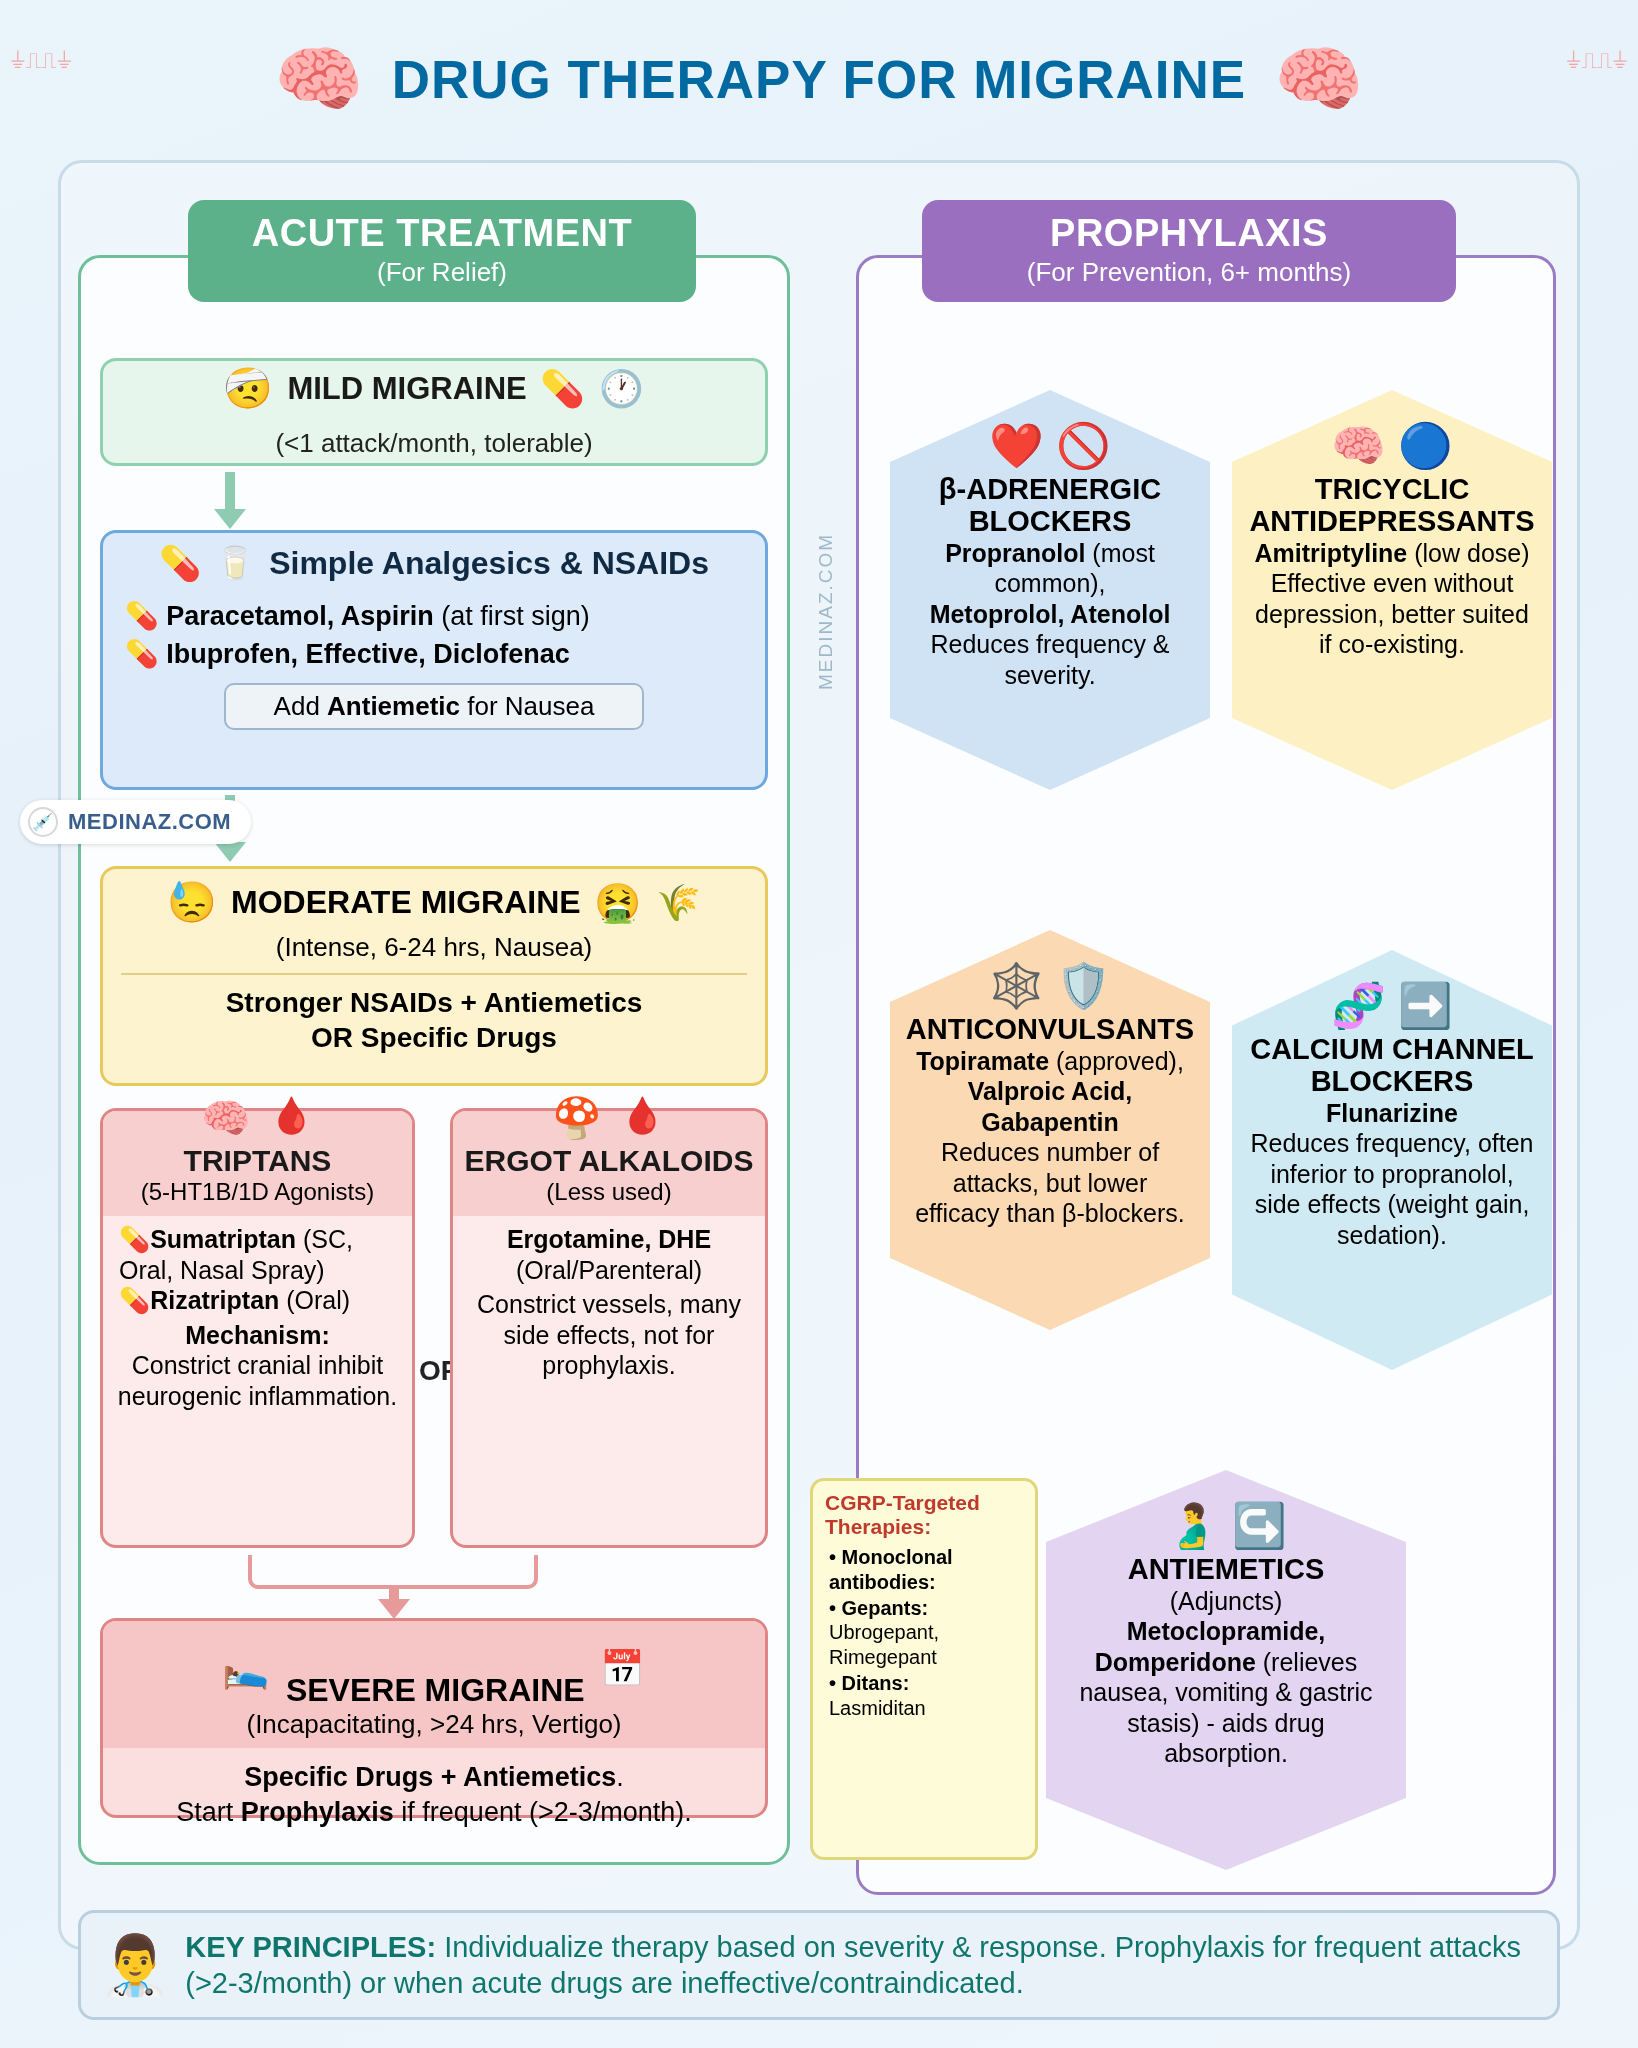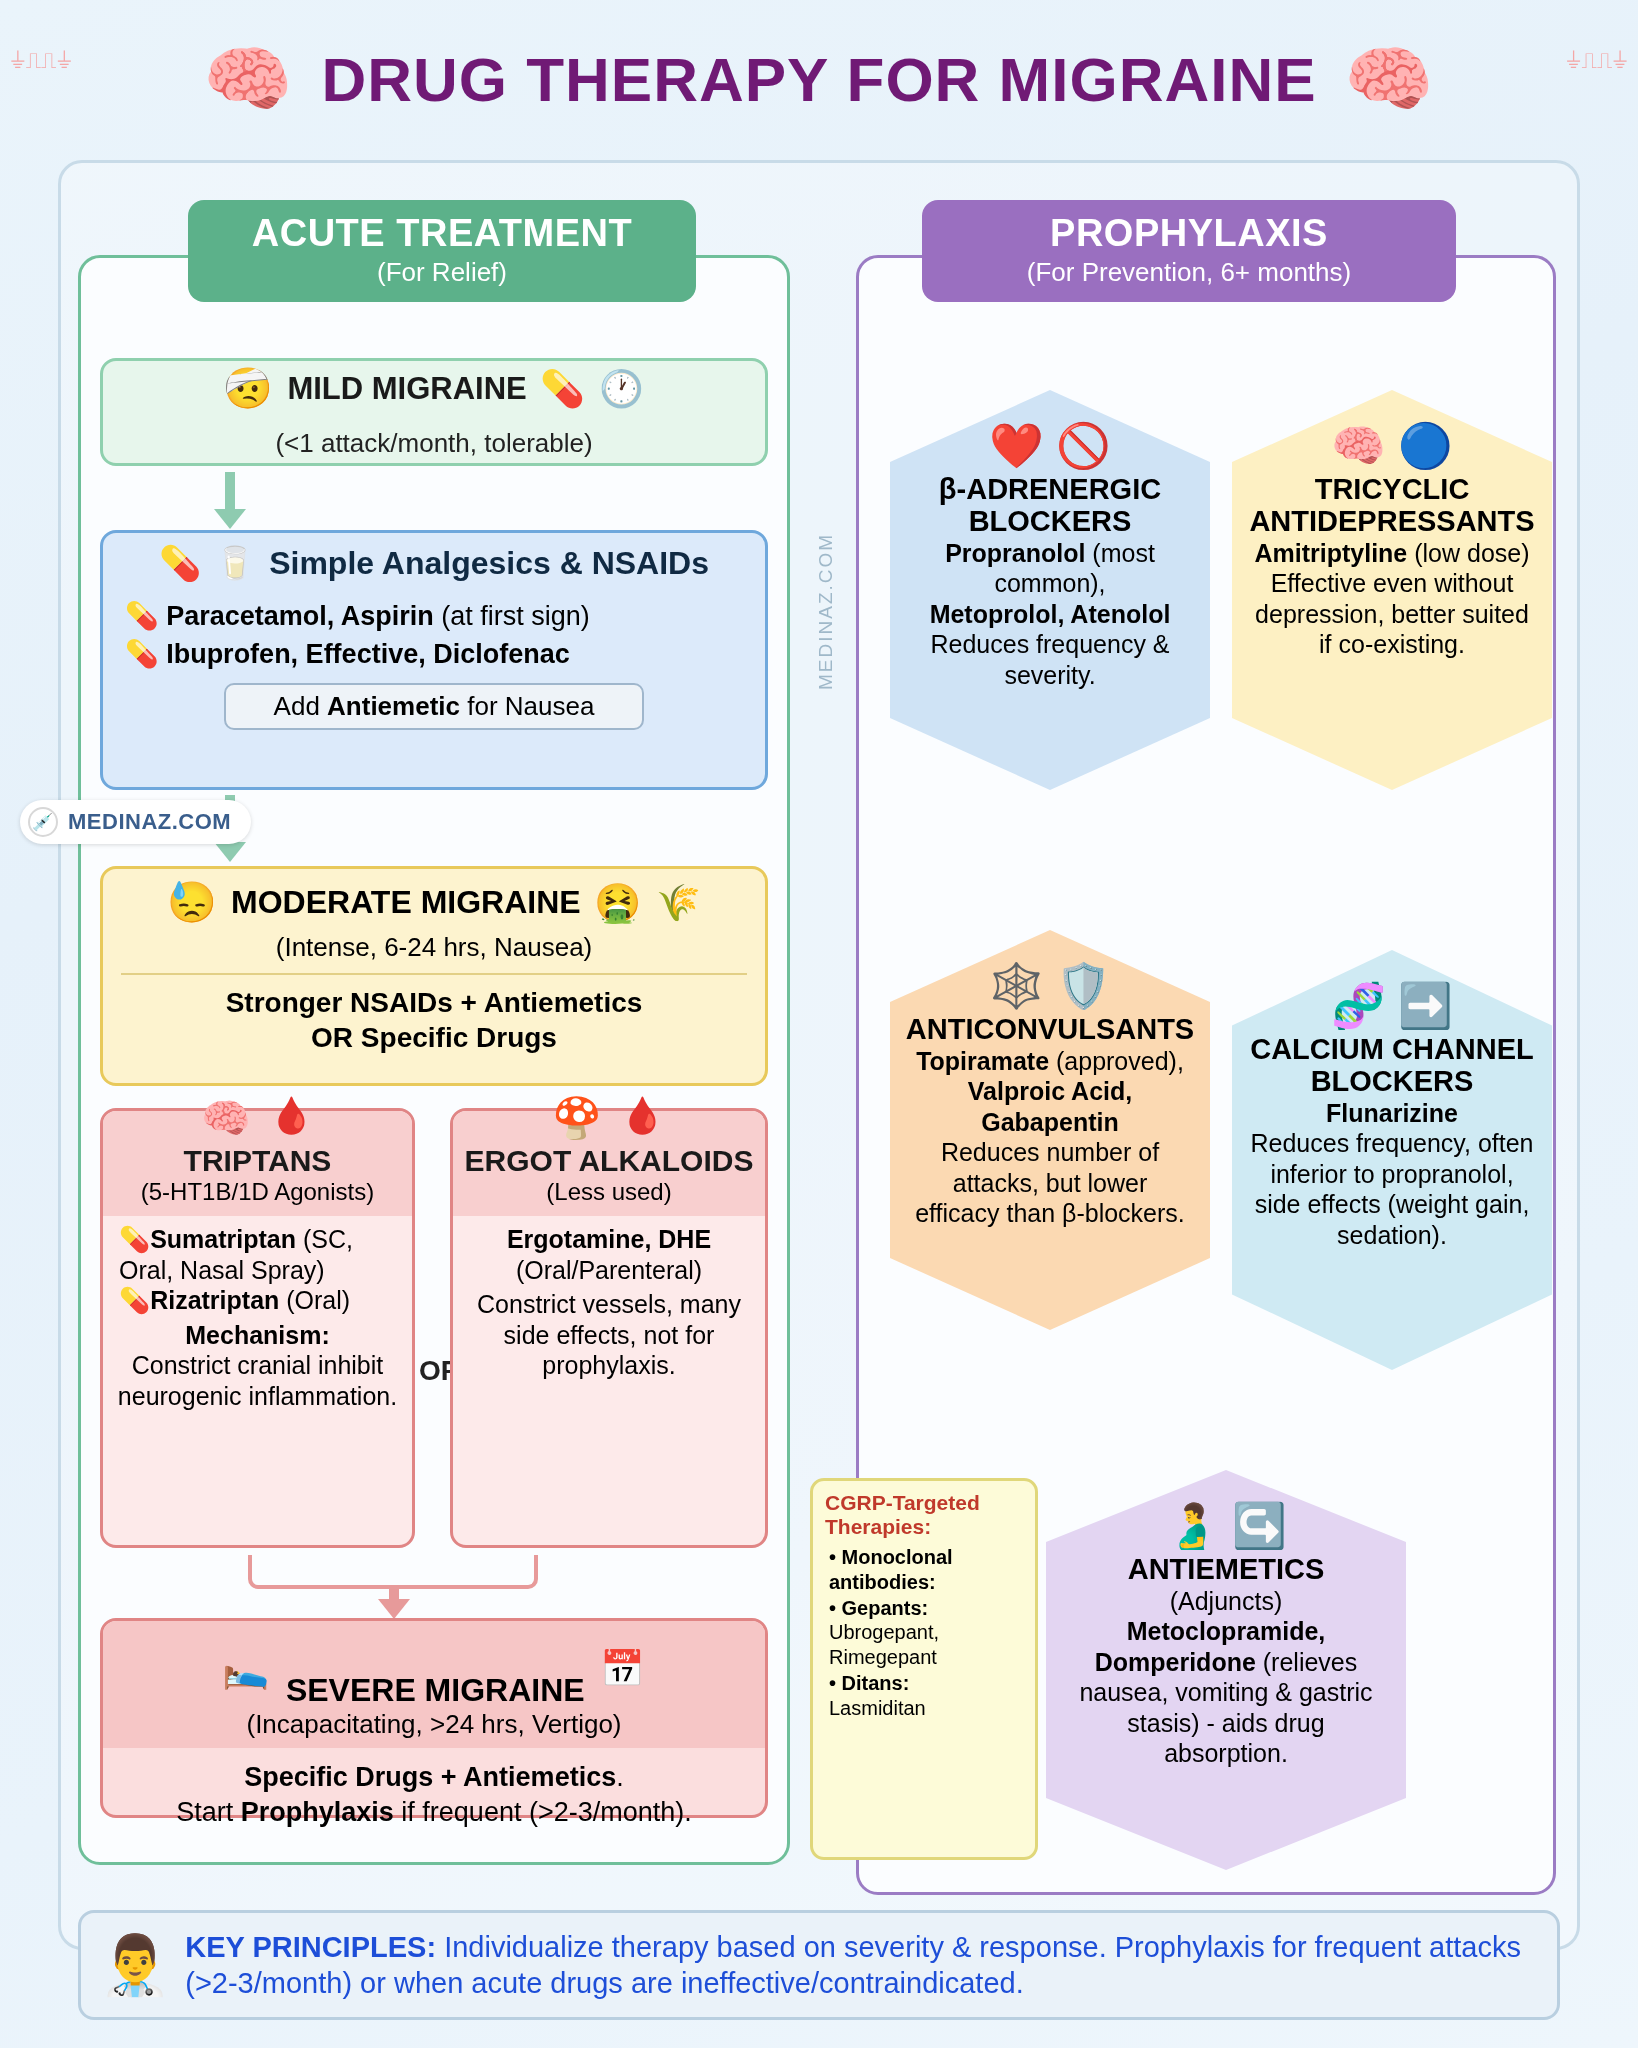--- a/index.html
+++ b/index.html
@@ -10,22 +10,22 @@
     position: relative; overflow: hidden;
   }
   .page { position: absolute; inset: 0; }
 
   
   .title-bar {
     position: absolute; top: 14px; left: 0; right: 0; height: 130px;
     display: flex; align-items: center; justify-content: center; gap: 28px;
   }
   .title-text {
-    font-size: 62px; font-weight: bold; letter-spacing: 1px;
-    color: #701a75; text-align: center; white-space: nowrap;
+    font-size: 53px; font-weight: bold; letter-spacing: 1px;
+    color: #0369a1; text-align: center; white-space: nowrap;
   }
   .brain-emoji { font-size: 72px; line-height: 1; position: relative; }
 
   
   .frame {
     position: absolute; left: 58px; top: 160px; width: 1522px; height: 1790px;
     border: 3px solid #c8dbe8; border-radius: 24px; background: rgba(255,255,255,0.28);
   }
 
   
@@ -140,21 +140,21 @@
   #cgrp li { font-size: 20px; line-height: 1.22; margin-bottom: 2px; }
   #cgrp .bullet { font-weight: bold; }
   #cgrp .plain { font-size: 20px; line-height: 1.22; }
 
   
   .footer {
     position:absolute; left: 78px; top: 1910px; width: 1482px; height: 110px;
     background:#eaf2f9; border:3px solid #b9cfe0; border-radius: 16px;
     display:flex; align-items:center; gap: 14px; padding: 8px 18px;
   }
-  .footer .txt { font-size: 29px; line-height: 1.25; color:#1d4ed8; }
+  .footer .txt { font-size: 29px; line-height: 1.25; color:#0f766e; }
   .footer .txt b { font-weight: bold; }
   .doc-ico { font-size: 58px; line-height:1; }
 
   
   .wm-side {
     position:absolute; left: 815px; top: 690px; transform: rotate(-90deg);
     transform-origin: left top; font-size: 19px; letter-spacing: 2px; color:#9fb8c9;
   }
   .wm-badge {
     position:absolute; left: 20px; top: 800px; height: 44px; display:flex; align-items:center;

